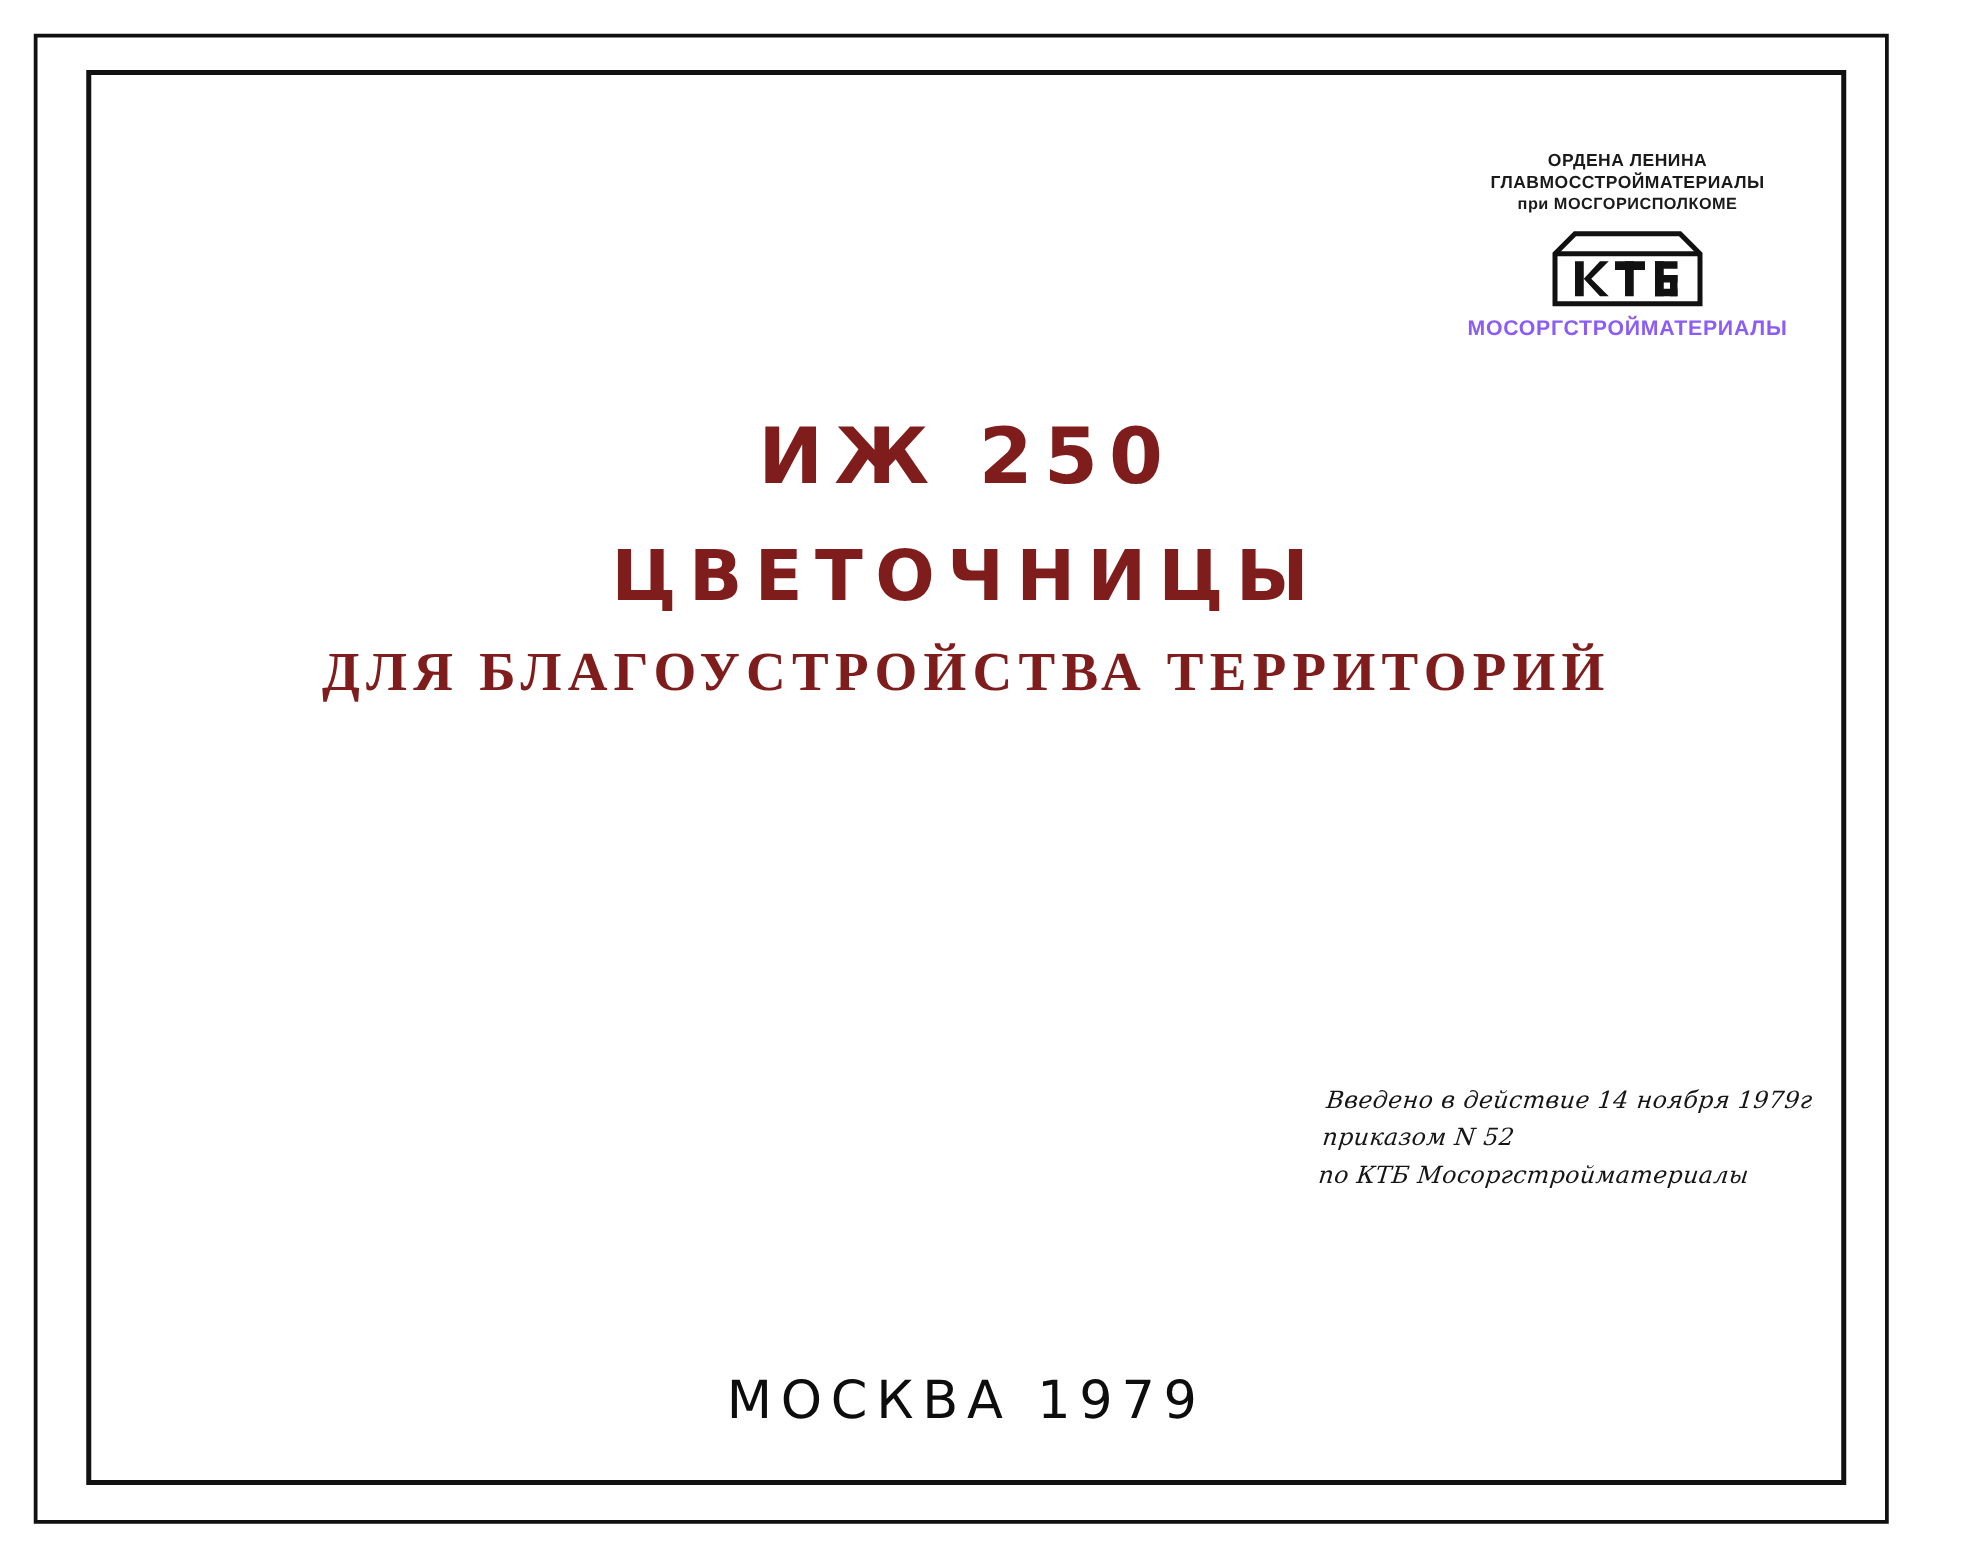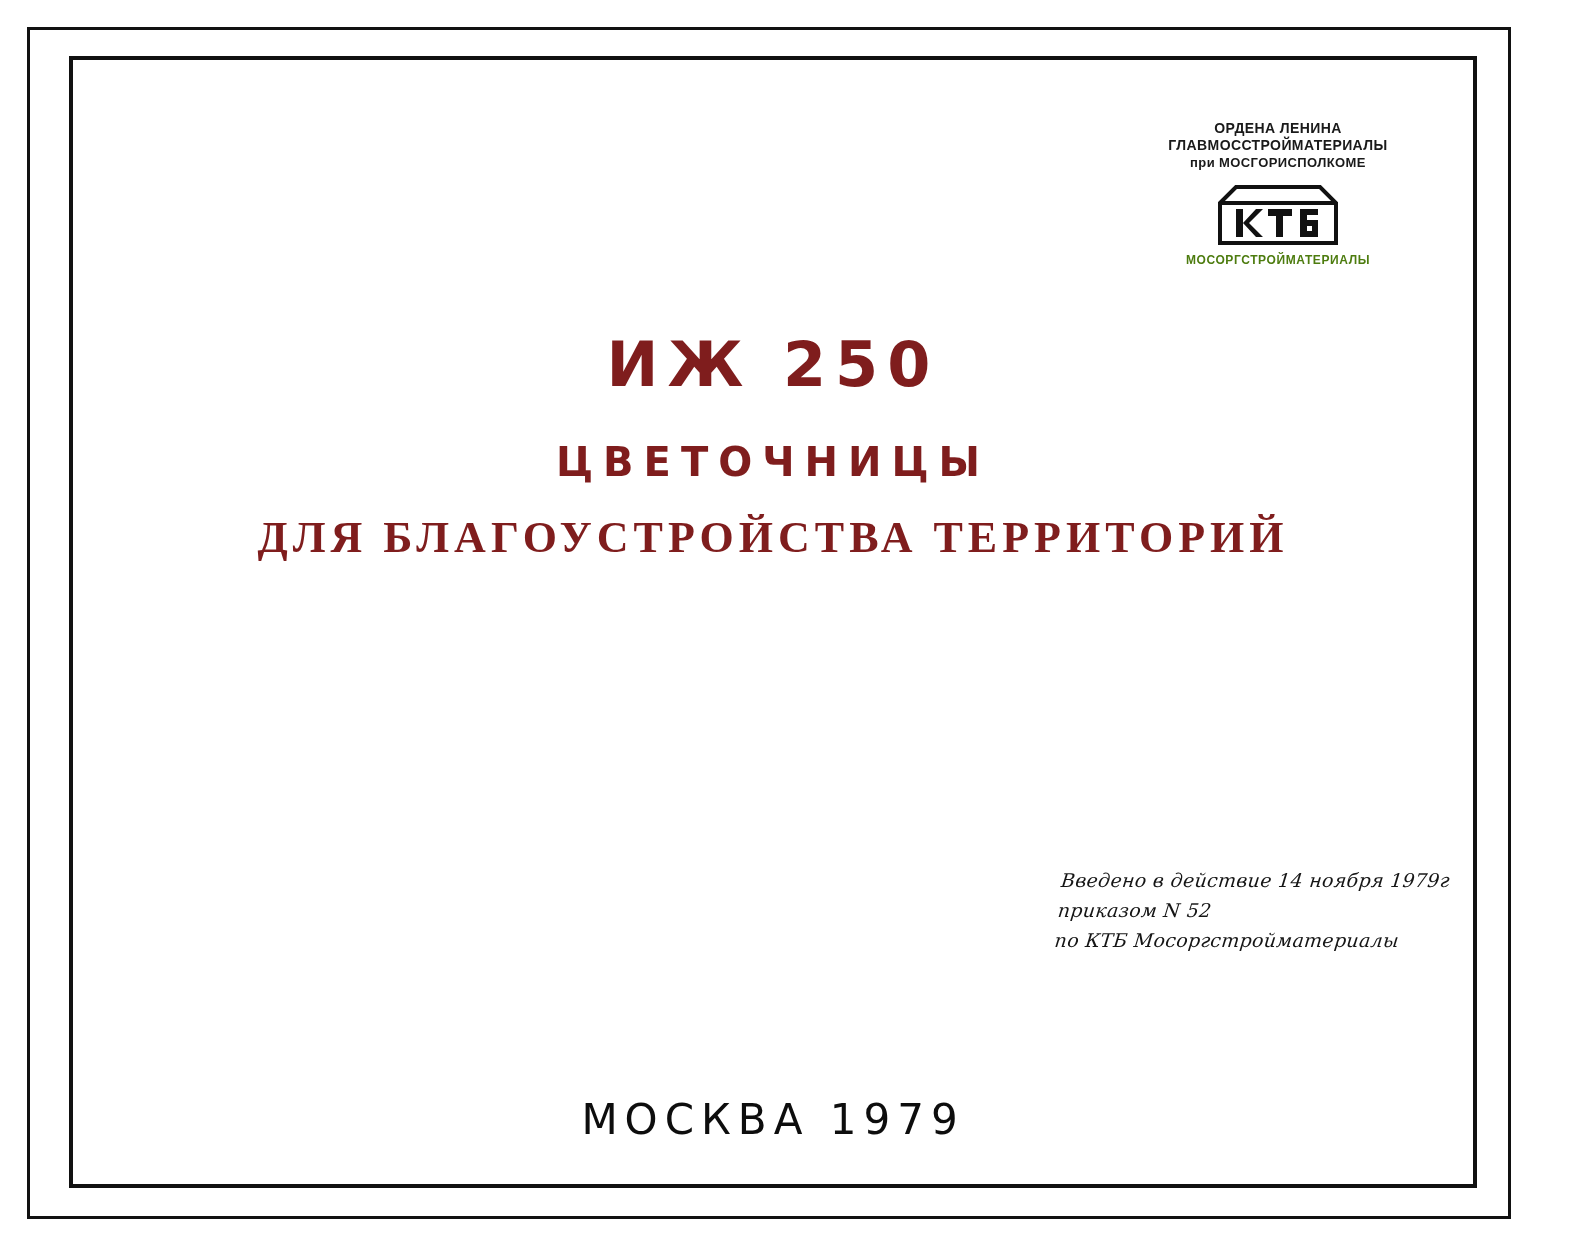--- a/index.html
+++ b/index.html
@@ -43,21 +43,21 @@
     position: absolute;
     left: 0;
     top: 0;
     right: 0;
     bottom: 0;
   }
 
   
   .org-block {
     position: absolute;
-    left: 1050px;
+    left: 1074px;
     top: 60px;
     width: 310px;
     text-align: center;
   }
   .org-line {
     font-family: "Liberation Sans", sans-serif;
     font-weight: bold;
     font-size: 14px;
     letter-spacing: 0.4px;
     line-height: 17px;
@@ -70,23 +70,23 @@
   .emblem {
     margin: 10px auto 6px auto;
     width: 124px;
     height: 66px;
     position: relative;
   }
   .emblem svg { display: block; }
   .org-footer {
     font-family: "Liberation Sans", sans-serif;
     font-weight: bold;
-    font-size: 12px;
+    font-size: 17px;
     letter-spacing: 0.6px;
-    color: #4d7c0f;
+    color: #8b5cf6;
     white-space: nowrap;
   }
 
   
   .titles {
     position: absolute;
     left: 0;
     right: 0;
     top: 270px;
     text-align: center;
@@ -97,21 +97,21 @@
     color: #7f1d1d;
     -webkit-text-stroke: 0;
   }
   .title-code {
     font-size: 62px;
     letter-spacing: 9px;
     line-height: 70px;
     margin-bottom: 32px;
   }
   .title-main {
-    font-size: 40px;
+    font-size: 56px;
     letter-spacing: 10px;
     line-height: 60px;
     margin-bottom: 22px;
   }
   .title-sub {
     font-size: 44px;
     letter-spacing: 5px;
     line-height: 48px;
     font-family: Liberation Serif, serif;
   }

